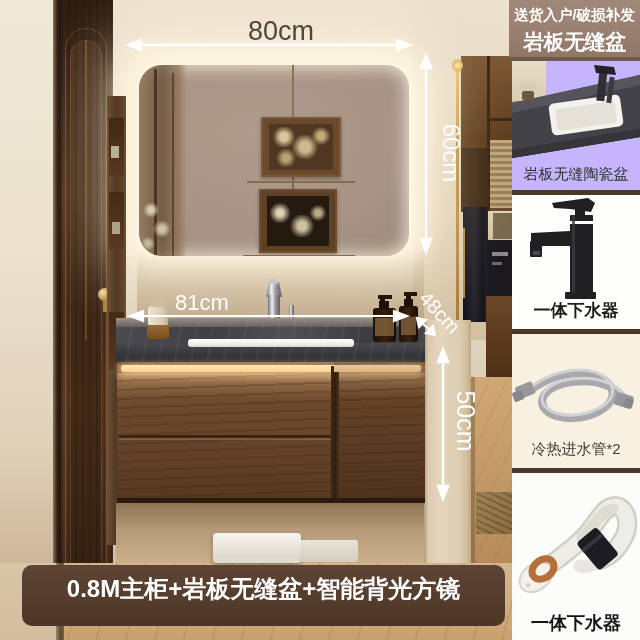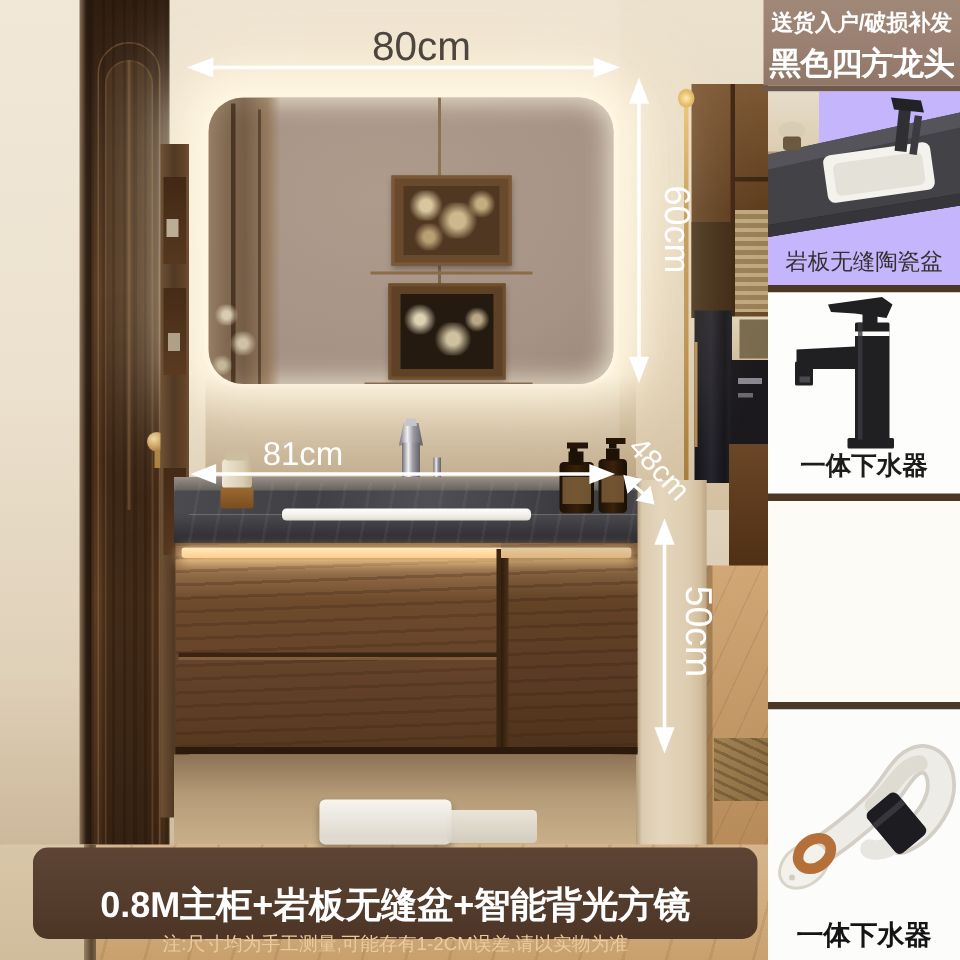--- a/index.html
+++ b/index.html
@@ -214,21 +214,21 @@
       <polygon points="443,499 438,486 448,486"></polygon>
     </g>
 
     <text x="457" y="421" font-size="25" fill="#ffffff" text-anchor="middle" transform="rotate(90 457 421)" font-family="Liberation Sans">50cm</text>
   </svg>
 
   <div class="abs" style="left:512px;top:0;width:128px;height:640px;background:#fdfbf6;"></div>
 
   <div class="abs" style="left:509px;top:0;width:131px;height:57px;background:linear-gradient(180deg,#a08878 0%,#997f6f 60%,#8f7666 100%);color:#fff;text-align:center;overflow:hidden;">
     <div style="font-size:15px;font-weight:bold;margin-top:6px;white-space:nowrap;transform:scaleX(.97);transform-origin:center;">送货入户/破损补发</div>
-    <div style="font-size:21px;font-weight:bold;margin-top:3px;white-space:nowrap;letter-spacing:-.5px;">黑色四方龙头</div>
+    <div style="font-size:21px;font-weight:bold;margin-top:3px;white-space:nowrap;letter-spacing:-.5px;">岩板无缝盆</div>
   </div>
   <div class="abs" style="left:509px;top:57px;width:131px;height:4px;background:#6e594b;"></div>
 
   <div class="abs" style="left:512px;top:61px;width:128px;height:129px;background:#c4b5fd;overflow:hidden;">
 
     <div class="abs" style="left:0;top:0;width:34px;height:46px;background:linear-gradient(180deg,#e6dcc8,#d9cbae);"></div>
     <div class="abs" style="left:0;top:40px;width:14px;height:26px;background:#b99a72;"></div>
 
     <svg class="abs" style="left:0;top:0;" width="128" height="129" viewBox="0 0 128 129">
       <path d="M0 42 L128 14 L128 76 L0 97 Z" fill="#434247"></path>
@@ -264,20 +264,37 @@
       </g>
       <rect x="21" y="56" width="7" height="4" fill="#4a4a50"></rect>
       <rect x="58" y="26" width="23" height="3" fill="#fdfdfb"></rect>
       <rect x="60" y="20" width="3" height="78" fill="#3a3a40" opacity=".8"></rect>
     </svg>
     <div class="abs" style="left:0;top:104px;width:128px;text-align:center;font-size:17px;font-weight:bold;color:#1c1c1c;">一体下水器</div>
   </div>
 
   <div class="abs" style="left:512px;top:329px;width:128px;height:5px;background:#4c3827;"></div>
 
+  <div class="abs" style="left:512px;top:334px;width:128px;height:134px;background:#f8f1e2;overflow:hidden;">
+    <svg width="128" height="134" viewBox="0 0 128 134">
+      <g fill="none" stroke="#a9a8ad" stroke-width="8">
+        <path d="M16 58 C50 32, 92 34, 100 56 C106 74, 70 90, 44 82 C20 74, 28 52, 60 48 C90 44, 108 56, 112 66"></path>
+      </g>
+      <g fill="none" stroke="#d2d2d5" stroke-width="3">
+        <path d="M16 55 C50 29, 92 31, 100 53 C106 71, 70 87, 44 79 C20 71, 28 49, 60 45 C90 41, 108 53, 112 63"></path>
+      </g>
+      <g fill="#98979c">
+        <rect x="4" y="50" width="18" height="13" rx="2" transform="rotate(-22 13 56)"></rect>
+        <rect x="103" y="60" width="18" height="13" rx="2" transform="rotate(16 112 66)"></rect>
+      </g>
+      <rect x="1" y="57" width="10" height="10" rx="2" fill="#88878c" transform="rotate(-22 6 62)"></rect>
+      <rect x="112" y="64" width="9" height="10" rx="2" fill="#88878c" transform="rotate(16 116 69)"></rect>
+    </svg>
+    <div class="abs" style="left:0;top:106px;width:128px;text-align:center;font-size:15px;color:#3c3a36;">冷热进水管*2</div>
+  </div>
 
   <div class="abs" style="left:512px;top:468px;width:128px;height:5px;background:#4c3827;"></div>
 
   <div class="abs" style="left:512px;top:473px;width:128px;height:167px;background:#fcfcfb;overflow:hidden;">
     <svg width="128" height="167" viewBox="0 0 128 167">
       <path d="M26 100 C 44 88, 58 78, 72 64 C 86 50, 90 34, 103 33 C 116 34, 118 52, 112 64 C 106 76, 97 84, 88 87" fill="none" stroke="#d3cfc6" stroke-width="20" stroke-linecap="round"></path>
       <path d="M26 100 C 44 88, 58 78, 72 64 C 86 50, 90 34, 103 33 C 116 34, 118 52, 112 64 C 106 76, 97 84, 88 87" fill="none" stroke="#eeece7" stroke-width="15" stroke-linecap="round"></path>
       <path d="M70 64 C 84 52, 88 38, 101 36" fill="none" stroke="#dedbd2" stroke-width="11" stroke-linecap="round"></path>
       <path d="M88 87 C 80 93, 74 95, 68 93" fill="none" stroke="#e8e6e0" stroke-width="13" stroke-linecap="round"></path>
       <g transform="rotate(-40 85 75)">
@@ -285,17 +302,16 @@
         <rect x="72" y="66" width="26" height="4" fill="#38363c"></rect>
       </g>
       <ellipse cx="24" cy="104" rx="18" ry="13" fill="#f3f1eb" stroke="#d8d4ca" stroke-width="2" transform="rotate(-38 24 104)"></ellipse>
       <ellipse cx="31" cy="96" rx="12" ry="9" fill="none" stroke="#b5703a" stroke-width="7" transform="rotate(-38 31 96)"></ellipse>
       <circle cx="16" cy="112" r="2" fill="#d0ccc2"></circle>
     </svg>
     <div class="abs" style="left:0;top:138px;width:128px;text-align:center;font-size:18px;font-weight:bold;color:#141414;">一体下水器</div>
   </div>
 
   <div class="abs" style="left:22px;top:565px;width:483px;height:61px;border-radius:10px;background:linear-gradient(180deg,#5d4434 0%,#553d2d 55%,#4c3526 100%);text-align:center;">
-    <div style="margin-top:22px;font-size:24px;font-weight:bold;color:#fff;">0.8M主柜+岩板无缝盆+智能背光方镜</div>
-    <div style="margin-top:2px;font-size:12.5px;color:#ecca9c;">注:尺寸均为手工测量,可能存有1-2CM误差,请以实物为准</div>
+    <div style="margin-top:8px;font-size:24px;font-weight:bold;color:#fff;">0.8M主柜+岩板无缝盆+智能背光方镜</div>
   </div>
 
 </div>
 
 </body></html>

